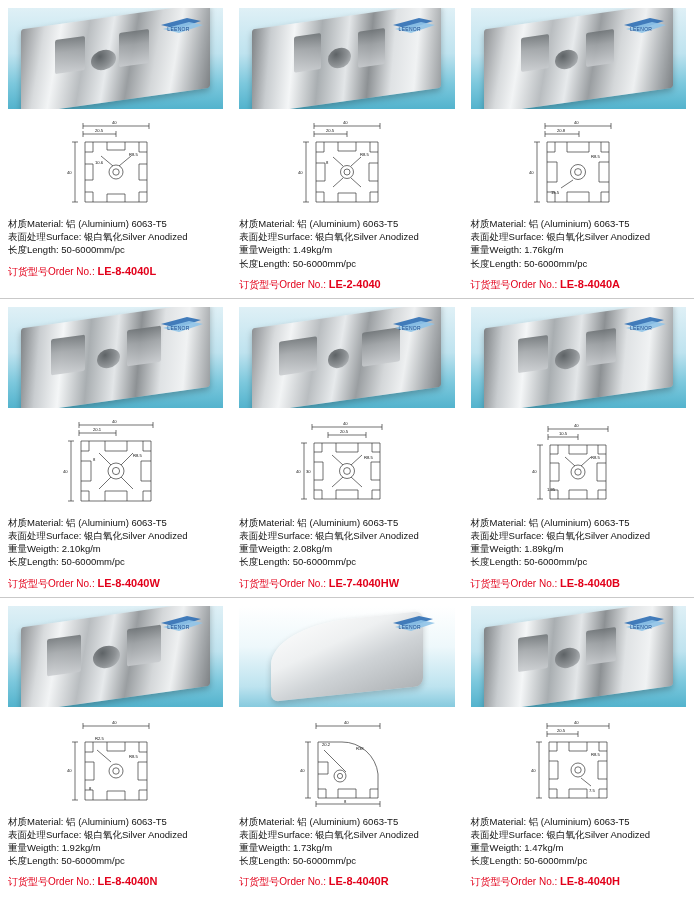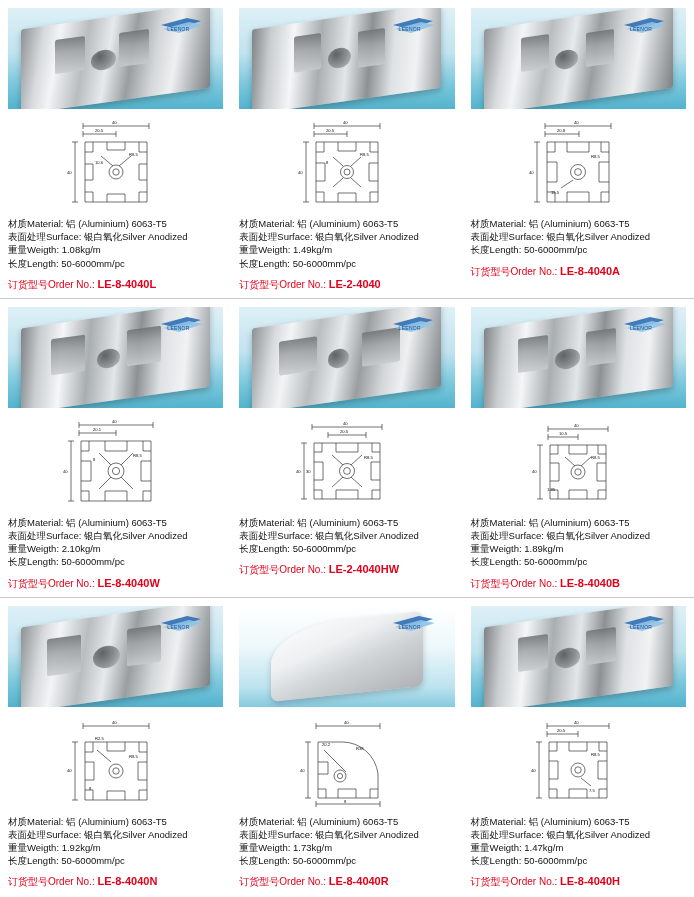--- a/index.html
+++ b/index.html
@@ -180,21 +180,20 @@
             <text x="54" y="16">20.5</text>
             <text x="26" y="58">40</text>
             <text x="88" y="40">R8.5</text>
             <text x="54" y="48">10.6</text>
           </g>
         </svg>
       </div>
       <div class="specs">
         <div>材质Material: 铝 (Aluminium) 6063-T5</div>
         <div>表面处理Surface: 银白氧化Silver Anodized</div>
-        <div>重量Weigth: 1.08kg/m</div>
         <div>长度Length: 50-6000mm/pc</div>
       </div>
       <div class="order">
         <span>订货型号Order No.: </span><span class="ono">LE-8-4040L</span>
       </div>
     </div>
 
     <div class="cell">
       <div class="photo">
         <div class="extr">
@@ -292,20 +291,21 @@
             <text x="54" y="16">20.8</text>
             <text x="26" y="58">40</text>
             <text x="88" y="42">R8.5</text>
             <text x="48" y="78">15.5</text>
           </g>
         </svg>
       </div>
       <div class="specs">
         <div>材质Material: 铝 (Aluminium) 6063-T5</div>
         <div>表面处理Surface: 银白氧化Silver Anodized</div>
+        <div>重量Weigth: 1.76kg/m</div>
         <div>长度Length: 50-6000mm/pc</div>
       </div>
       <div class="order">
         <span>订货型号Order No.: </span><span class="ono">LE-8-4040A</span>
       </div>
     </div>
   </div>
 
   <div class="row">
 
@@ -406,24 +406,25 @@
             <text x="68" y="18">20.5</text>
             <text x="24" y="58">40</text>
             <text x="92" y="44">R8.5</text>
             <text x="34" y="58">30</text>
           </g>
         </svg>
       </div>
       <div class="specs">
         <div>材质Material: 铝 (Aluminium) 6063-T5</div>
         <div>表面处理Surface: 银白氧化Silver Anodized</div>
-        <div>长度Length: 50-6000mm/pc</div>
-      </div>
-      <div class="order">
-        <span>订货型号Order No.: </span><span class="ono">LE-2-4040HW</span>
+        <div>重量Weigth: 2.08kg/m</div>
+        <div>长度Length: 50-6000mm/pc</div>
+      </div>
+      <div class="order">
+        <span>订货型号Order No.: </span><span class="ono">LE-7-4040HW</span>
       </div>
     </div>
 
     <div class="cell">
       <div class="photo">
         <div class="extr">
           <div class="al-body b2"></div>
           <div class="al-groove" style="left:18%;top:26%;width:16%;height:40%"></div>
           <div class="al-groove" style="left:54%;top:18%;width:16%;height:40%"></div>
           <div class="al-hole" style="left:38%;top:40%;width:13%;height:23%"></div>

